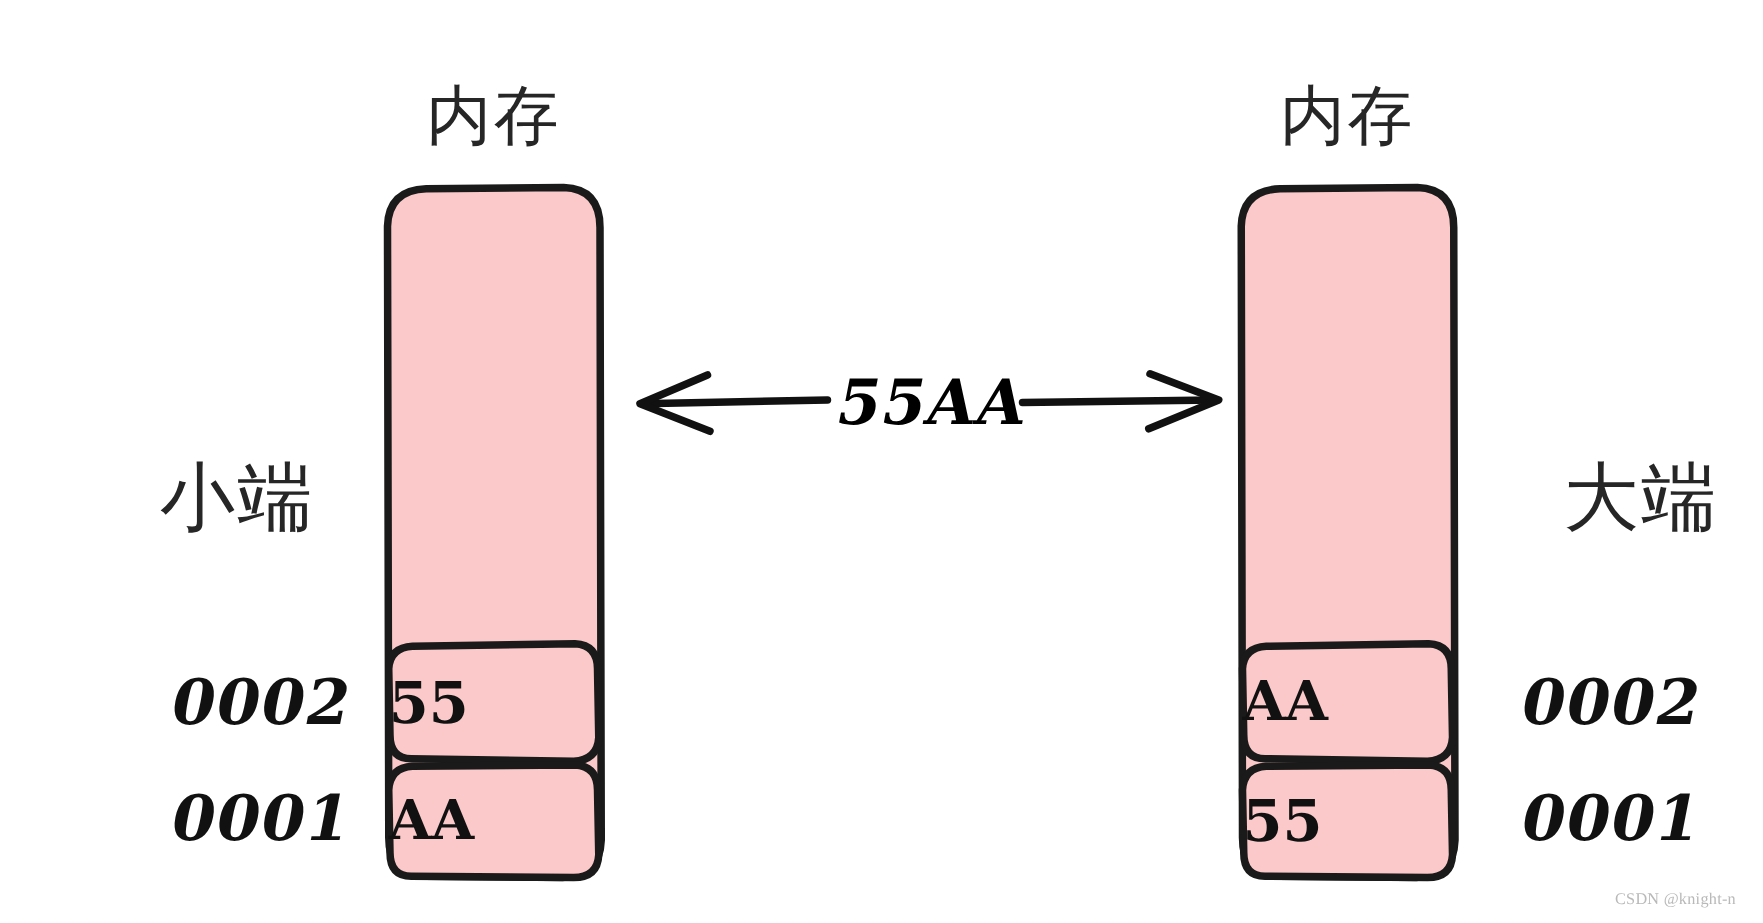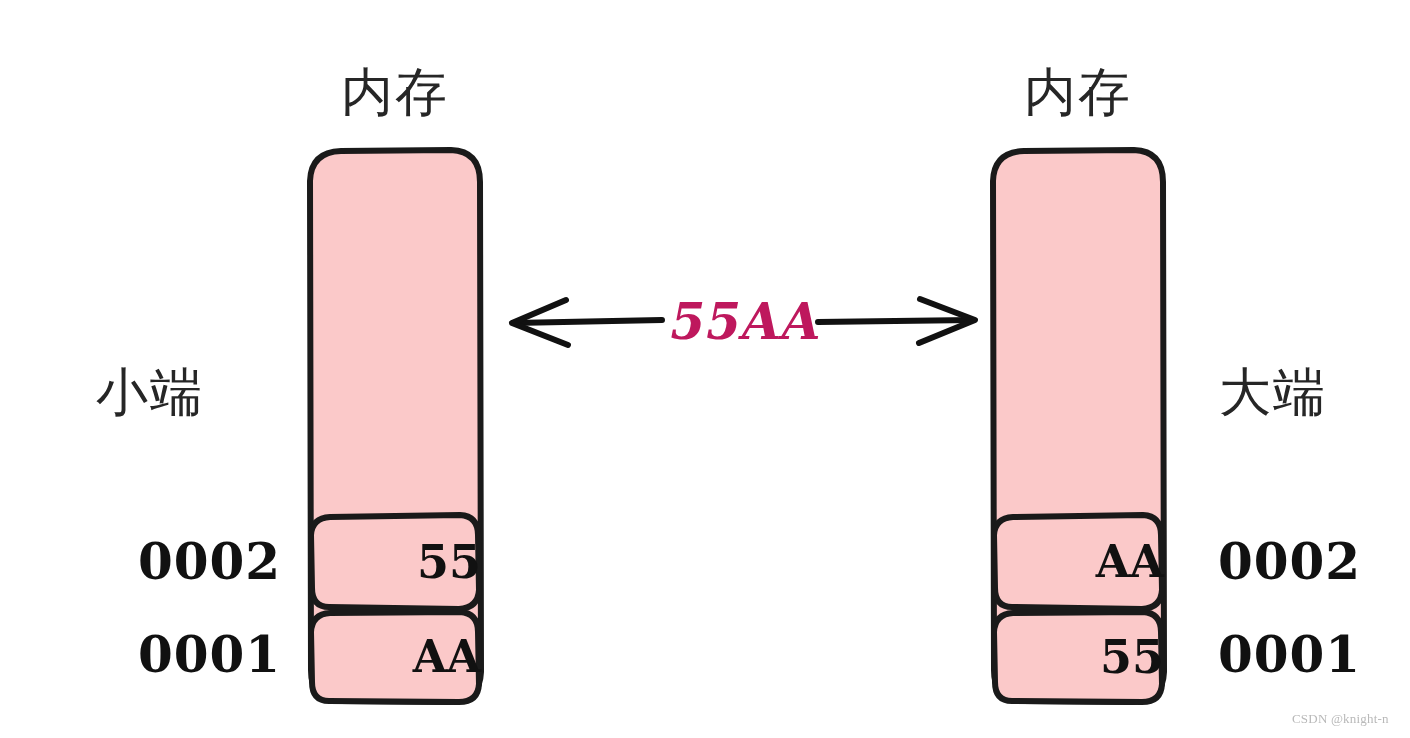--- a/index.html
+++ b/index.html
@@ -32,67 +32,69 @@
     white-space: nowrap;
     text-align: center;
   }
   #title-left  { left: 310px; top: 58px; width: 170px; }
   #title-right { left: 993px; top: 58px; width: 170px; }
 
   
   .side-label {
     position: absolute;
     font-family: "Liberation Sans", sans-serif;
-    font-size: 52px;
+    font-size: 60px;
     color: #262626;
     letter-spacing: 2px;
     white-space: nowrap;
+    margin-left: 32px;
   }
   #label-little { left: 96px;  top: 358px; }
   #label-big    { left: 1219px; top: 358px; }
 
   
 
   
   .cell-value {
     position: absolute;
     font-family: "DejaVu Serif", serif;
     font-size: 46px;
     font-weight: 700;
     color: #111111;
-    text-align: right;
+    text-align: left;
     white-space: nowrap;
   }
   .cell-value.hexalpha {
     font-size: 44px;
   }
 
   
   .addr-label {
     position: absolute;
     font-family: "DejaVu Serif", serif;
+    font-style: italic;
     font-size: 50px;
     font-weight: 600;
     color: #111111;
     letter-spacing: 1px;
     white-space: nowrap;
   }
 
   
   #arrow-label {
     position: absolute;
     left: 646px;
     top: 292px;
     width: 200px;
     text-align: center;
     font-family: "DejaVu Serif", serif;
     font-style: italic;
     font-weight: 700;
     font-size: 50px;
-    color: #be185d;
+    color: #000000;
     letter-spacing: 1px;
     white-space: nowrap;
   }
 
   
   #watermark {
     position: absolute;
     left: 1292px;
     top: 711px;
     font-family: Liberation Serif, serif;

